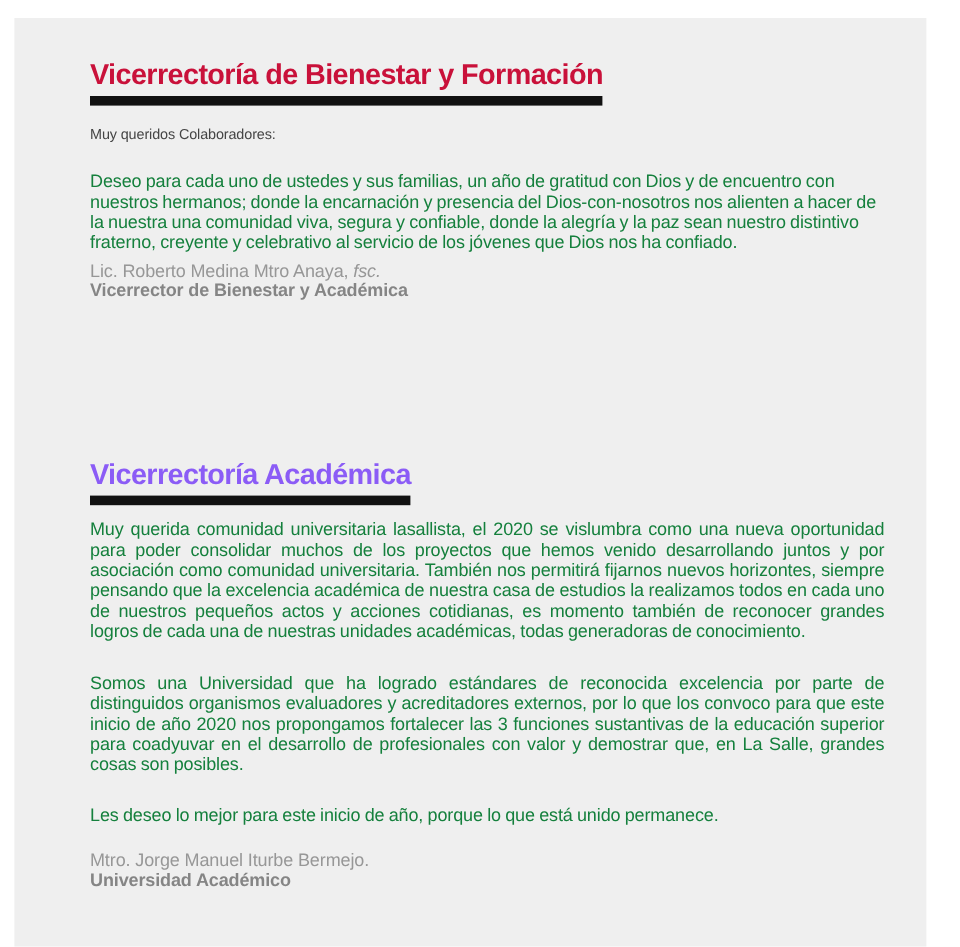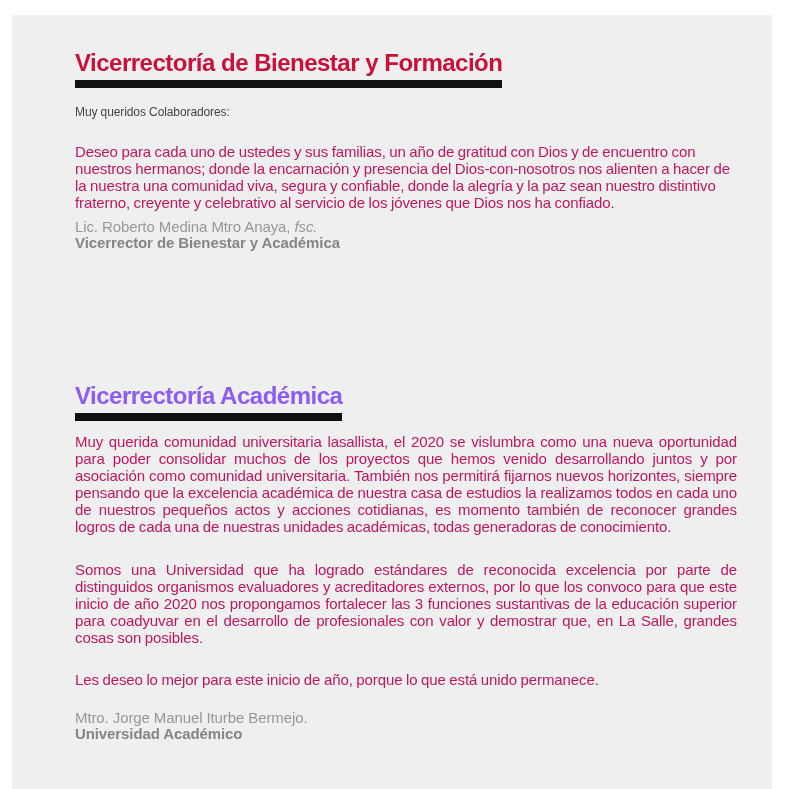--- a/index.html
+++ b/index.html
@@ -50,21 +50,21 @@
     margin: 15px 0 0 0;
     font-size: 12px;
     line-height: 18px;
     color: #454545;
     letter-spacing: -0.1px;
   }
   .body-para {
     margin: 22px 0 0 0;
     font-size: 15px;
     line-height: 17px;
-    color: #be185d;
+    color: #15803d;
     letter-spacing: -0.1px;
     word-spacing: -0.5px;
   }
   .justified {
     text-align: justify;
     hyphens: auto;
     -webkit-hyphens: auto;
   }
   .signature {
     margin-top: 8px;

